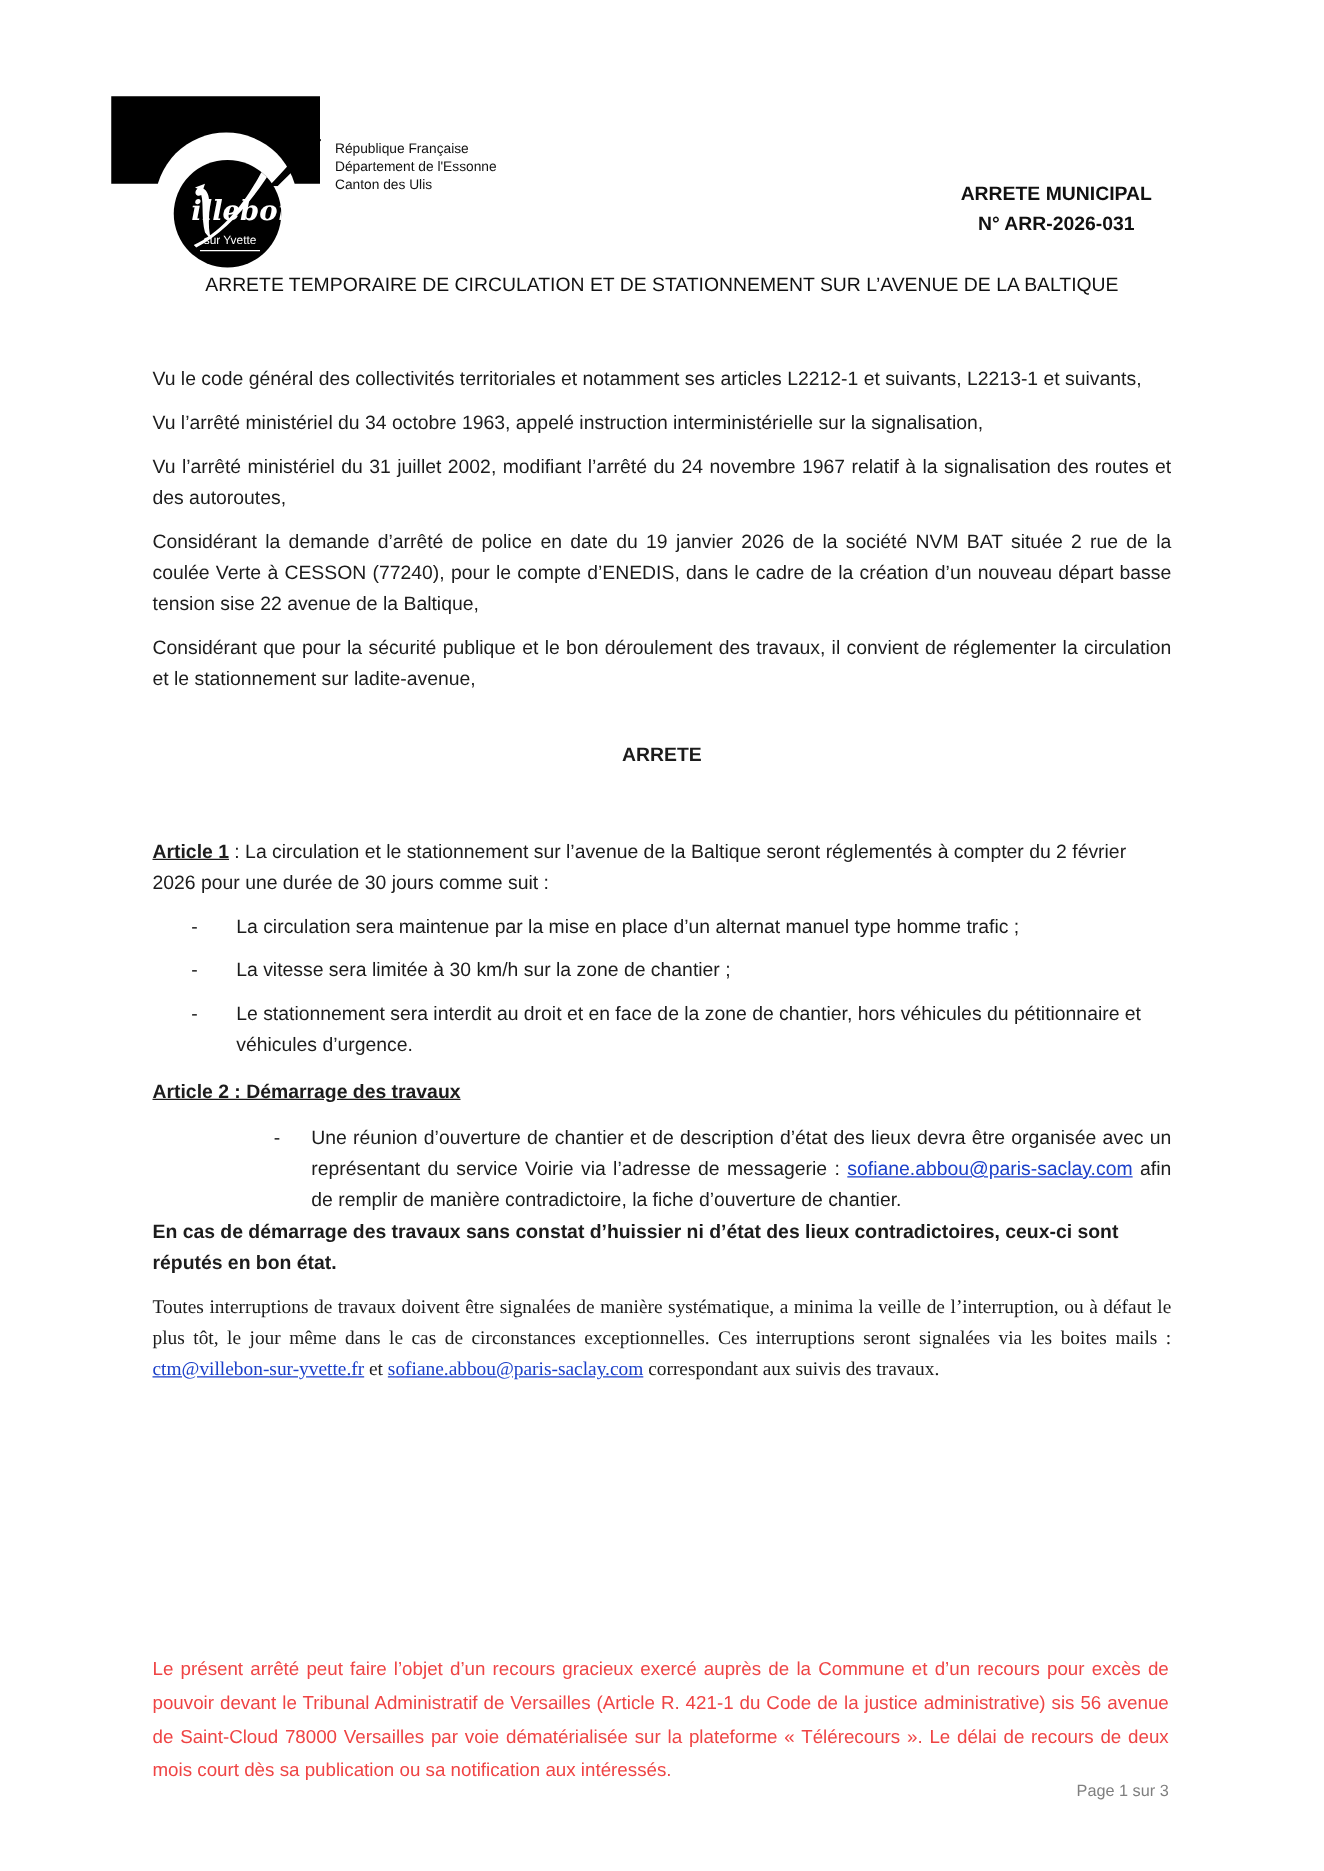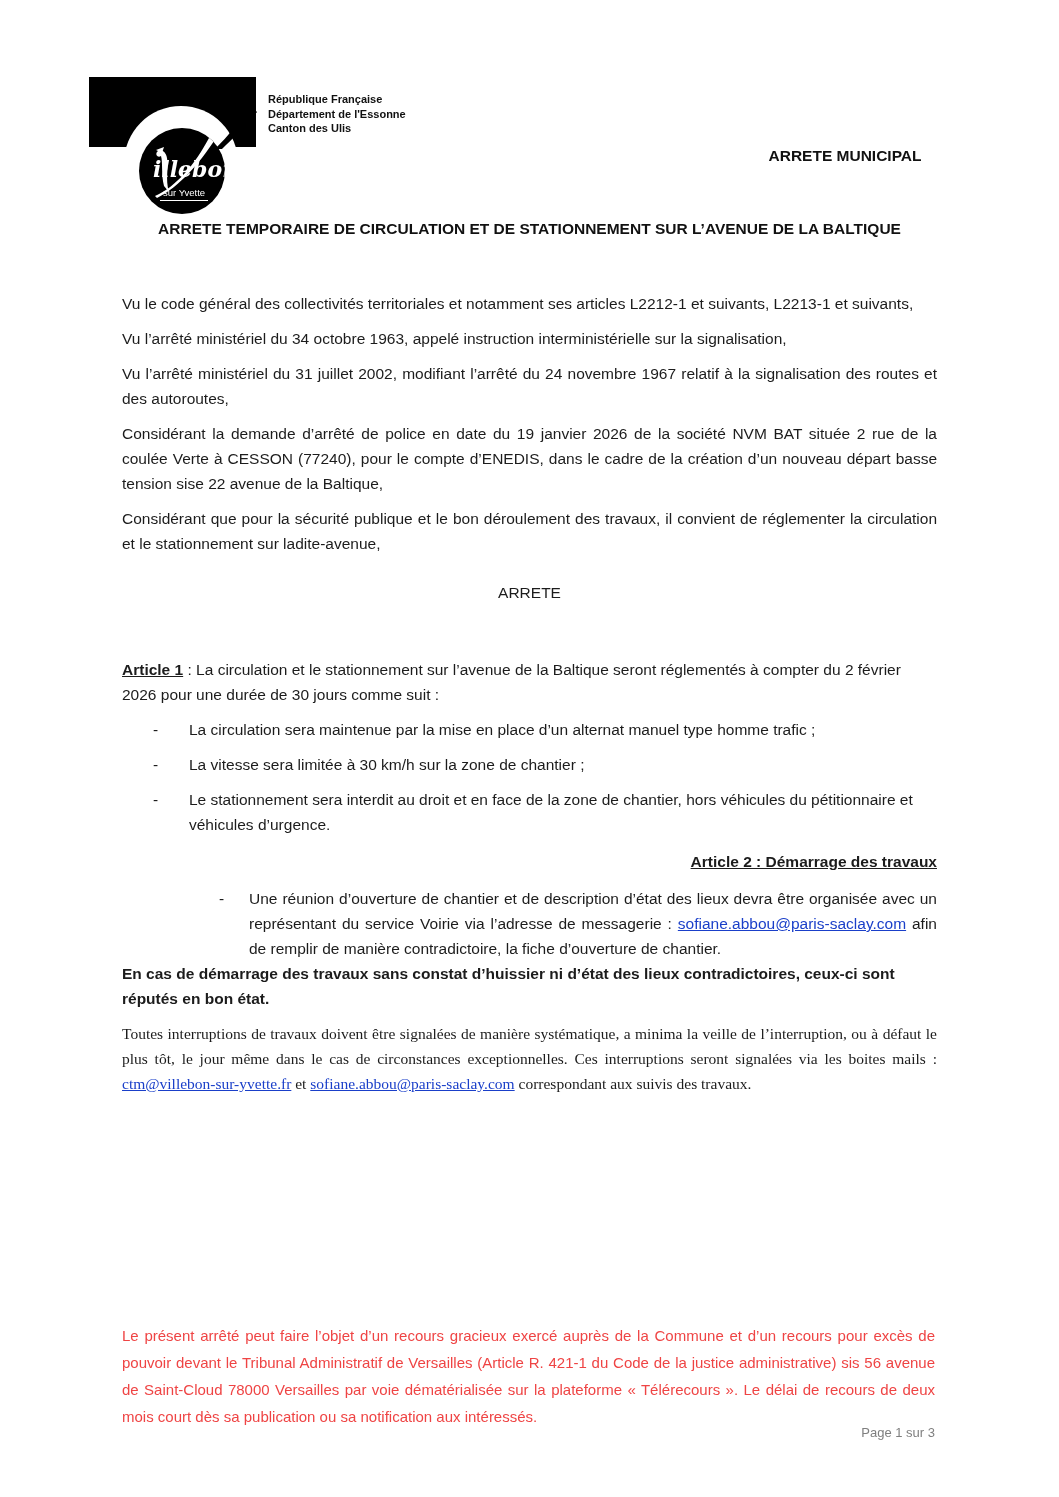--- a/index.html
+++ b/index.html
@@ -25,51 +25,51 @@
     position:absolute; left:14px; top:28px;
     font-family:"DejaVu Serif", serif; font-style:italic;
     font-size:22px; line-height:26px; color:#fff; font-weight:bold;
   }
   .logo-sub {
     position:absolute; left:21px; top:59px;
     font-size:9.5px; line-height:11px; color:#fff;
     border-bottom:1.5px solid #fff; padding:0 3px 2px 3px;
   }
   .org-lines {
-    position:absolute; left:268px; top:92px;
-    font-size:11px; font-weight:bold; line-height:14.5px; color:#111;
+    position:absolute; left:268px; top:112px;
+    font-size:11px; font-weight:normal; line-height:14.5px; color:#111;
   }
   .doc-head {
     position:absolute; left:690px; top:144px; width:310px;
     text-align:center; font-weight:bold; font-size:15.5px; line-height:24px; color:#111;
   }
 
   
   .doc-title {
     position:absolute; left:122px; top:216px; width:815px;
-    text-align:center; font-weight:bold; color:#111;
+    text-align:center; font-weight:normal; color:#111;
   }
 
   
   .content { position:absolute; left:122px; top:291px; width:815px; }
   .content p { margin:0 0 10px 0; }
   .j { text-align:justify; }
   .lead { font-weight:normal; }
   .article-lead { font-weight:bold; text-decoration:underline; }
-  .arrete-heading { text-align:center; font-weight:normal; margin:24px 0 52px 0; }
+  .arrete-heading { text-align:center; font-weight:bold; margin:36px 0 52px 0; }
 
   .li { display:flex; margin:0 0 10px 0; }
   .li .marker { flex:none; width:36px; padding-left:31px; box-sizing:content-box; }
   .li .text { flex:1; }
 
   .li2 { display:flex; margin:12px 0 0 0; }
   .li2 .marker { flex:none; width:30px; padding-left:97px; box-sizing:content-box; }
   .li2 .text { flex:1; text-align:justify; }
 
-  .article2-heading { font-weight:bold; text-decoration:underline; margin:12px 0 0 0;text-align:right; }
+  .article2-heading { font-weight:bold; text-decoration:underline; margin:12px 0 0 0; }
   .bold-notice { font-weight:bold; margin:14px 0 0 0; }
   .interruptions { margin:10px 0 0 0;font-family:Liberation Serif, serif; }
 
   a.doclink { color:#1a3fc9; text-decoration:underline; cursor:pointer; }
 
   
   .footer-legal {
     position:absolute; left:122px; top:1322px; width:813px;
     font-size:15px; line-height:27px; text-align:justify; color:#ef4444;
   }
@@ -101,20 +101,21 @@
   </div>
 
   <div class="org-lines">
     <div>République Française</div>
     <div>Département de l'Essonne</div>
     <div>Canton des Ulis</div>
   </div>
 
   <div class="doc-head">
     <div>ARRETE MUNICIPAL</div>
+    <div>N° ARR-2026-031</div>
   </div>
 
   <div class="doc-title">ARRETE TEMPORAIRE DE CIRCULATION ET DE STATIONNEMENT SUR L’AVENUE DE LA BALTIQUE</div>
 
   <div class="content">
 
     <p><strong class="lead">Vu</strong><span> le code général des collectivités territoriales et notamment ses articles L2212-1 et suivants, L2213-1 et suivants,</span></p>
     <p><strong class="lead">Vu</strong><span> l’arrêté ministériel du 34 octobre 1963, appelé instruction interministérielle sur la signalisation,</span></p>
     <p class="j"><strong class="lead">Vu</strong><span> l’arrêté ministériel du 31 juillet 2002, modifiant l’arrêté du 24 novembre 1967 relatif à la signalisation des routes et des autoroutes,</span></p>
     <p class="j"><strong class="lead">Considérant</strong><span> la demande d’arrêté de police en date du 19 janvier 2026 de la société NVM BAT située 2 rue de la coulée Verte à CESSON (77240), pour le compte d’ENEDIS, dans le cadre de la création d’un nouveau départ basse tension sise 22 avenue de la Baltique,</span></p>

